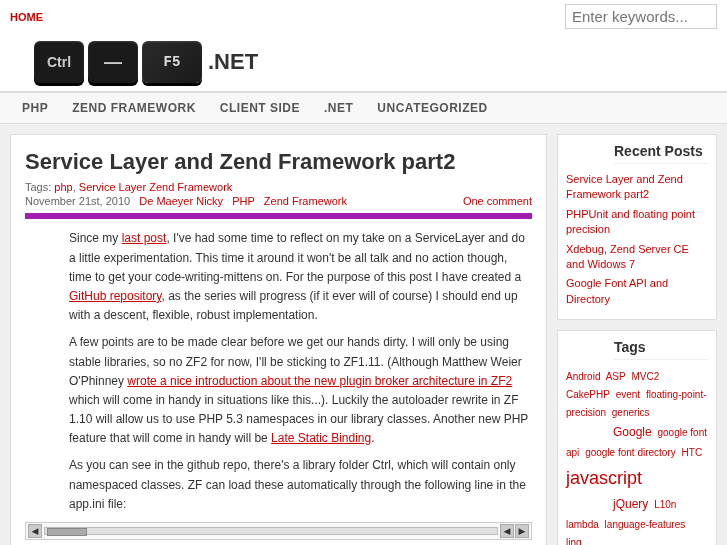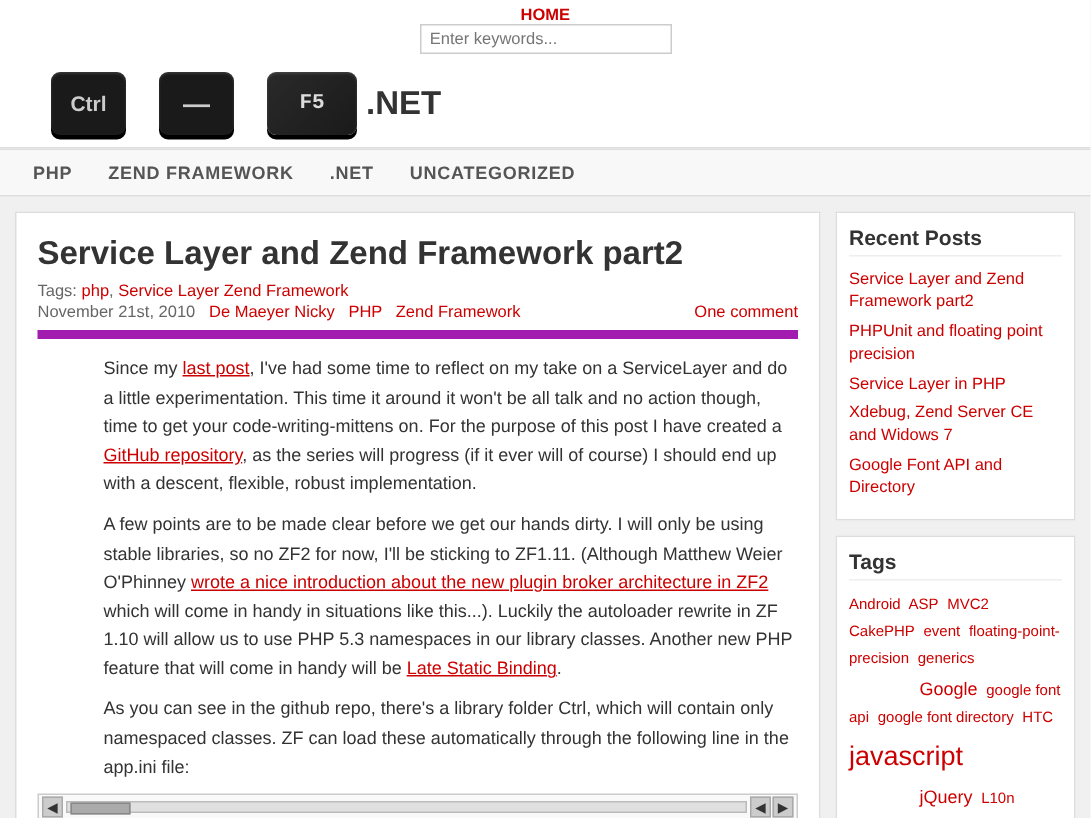--- a/index.html
+++ b/index.html
@@ -1,25 +1,25 @@
 <!DOCTYPE html>
 <html><head>
   <meta charset="utf-8">
   <style>
     * { margin: 0; padding: 0; box-sizing: border-box; }
     body { font-family: Arial, sans-serif; font-size: 13px; background: #f0f0f0; color: #333; }
 
     
     #header { background: #fff; padding: 0; border-bottom: 1px solid #ddd; }
-    #header-top { display: flex; justify-content: space-between; align-items: center; padding: 4px 10px; flex-direction: column; }
+    #header-top { display: flex; justify-content: space-between; align-items: center; padding: 4px 10px; }
     #home-link { color: #cc0000; font-size: 11px; font-weight: bold; text-decoration: none; }
-    #search-input { border: 1px solid #ccc; padding: 3px 6px; font-size: 11px; color: #999; width: 168px; }
+    #search-input { border: 1px solid #ccc; padding: 3px 6px; font-size: 15px; color: #999; width: 152px; }
 
     #logo-area { display: flex; align-items: center; padding: 8px 10px; background: #fff; }
-    .key-group { display: flex; gap: 22px; align-items: flex-end; padding-left: 24px; }
+    .key-group { display: flex; gap: 4px; align-items: flex-end; padding-left: 24px; }
     .key { background: #1a1a1a; color: #ccc; border-radius: 6px; padding: 6px 10px; font-size: 14px; font-weight: bold; display: flex; align-items: center; justify-content: center; min-width: 50px; min-height: 42px; box-shadow: 0 3px 0 #000, inset 0 1px 2px rgba(255,255,255,0.15); }
     .key-dash { background: #1a1a1a; color: #ccc; border-radius: 6px; padding: 6px 14px; font-size: 18px; font-weight: bold; display: flex; align-items: center; justify-content: center; min-width: 50px; min-height: 42px; box-shadow: 0 3px 0 #000, inset 0 1px 2px rgba(255,255,255,0.15); }
     .key-f5 { background: linear-gradient(135deg, #2a2a2a, #1a1a1a); color: #ddd; border-radius: 6px; padding: 6px 10px; font-size: 14px; font-weight: bold; display: flex; align-items: center; justify-content: center; min-width: 60px; min-height: 42px; box-shadow: 0 3px 0 #000, inset 0 1px 2px rgba(255,255,255,0.15); font-family: Liberation Mono, monospace; }
     .dot-net { font-size: 22px; font-weight: bold; color: #333; margin-left: 6px; }
     #tagline { font-size: 11px; color: #666; margin-left: 10px; align-self: flex-end; padding-bottom: 4px; }
 
     
     #nav { background: #f8f8f8; border-top: 1px solid #ddd; border-bottom: 1px solid #ddd; padding: 0 10px; display: flex; gap: 0; }
     .nav-item { padding: 8px 12px; font-size: 12px; font-weight: bold; color: #555; cursor: pointer; text-decoration: none; letter-spacing: 0.5px; }
 
@@ -42,21 +42,21 @@
     .scroll-container { border: 1px solid #ccc; background: #f9f9f9; margin: 8px 0; padding: 2px; position: relative; height: 18px; display: flex; align-items: center; }
     .scroll-track { flex: 1; height: 8px; background: #e0e0e0; border: 1px solid #bbb; margin: 0 2px; position: relative; }
     .scroll-thumb { width: 40px; height: 8px; background: #aaa; border: 1px solid #888; position: absolute; left: 2px; }
     .scroll-arrows { display: flex; gap: 1px; }
     .scroll-arrow { width: 14px; height: 14px; background: #ccc; border: 1px solid #aaa; display: flex; align-items: center; justify-content: center; font-size: 9px; cursor: pointer; }
 
     .filepath-text { font-size: 11px; color: #333; margin: 4px 0 6px 0; }
 
     
     .sidebar-section { background: #fff; border: 1px solid #ddd; padding: 8px; margin-bottom: 10px; }
-    .sidebar-title { font-size: 14px; font-weight: bold; color: #333; margin-bottom: 8px; border-bottom: 1px solid #eee; padding-bottom: 4px; }
+    .sidebar-title { font-size: 14px; font-weight: bold; color: #333; margin-bottom: 8px; border-bottom: 1px solid #eee; padding-bottom: 4px; margin-left: 48px; }
     .sidebar-link { display: block; font-size: 11px; color: #cc0000; text-decoration: none; margin-bottom: 4px; line-height: 1.4; }
 
     
     .tags-cloud { font-size: 10px; line-height: 1.8; }
     .tag-sm { font-size: 10px; color: #cc0000; text-decoration: none; margin-right: 3px; }
     .tag-md { font-size: 12px; color: #cc0000; text-decoration: none; margin-right: 3px; margin-left: 47px; }
     .tag-xl { font-size: 18px; color: #cc0000; font-weight: normal; text-decoration: none; margin-right: 3px; }
   </style>
 </head>
 <body>
@@ -72,20 +72,21 @@
       <div class="key-dash">—</div>
       <div class="key-f5">F5</div>
     </div>
     <span class="dot-net">.NET</span>
   </div>
 </div>
 
 <nav id="nav">
   <a class="nav-item" href="#">PHP</a>
   <a class="nav-item" href="#">ZEND FRAMEWORK</a>
+  <a class="nav-item" href="#">CLIENT SIDE</a>
   <a class="nav-item" href="#">.NET</a>
   <a class="nav-item" href="#">UNCATEGORIZED</a>
 </nav>
 
 <div id="main">
 
   <div id="content">
     <h1 id="article-title">Service Layer and Zend Framework part2</h1>
 
     <div class="tags-line">
@@ -130,21 +131,20 @@
 
     </div>
   </div>
 
   <div id="sidebar">
 
     <div class="sidebar-section">
       <div class="sidebar-title">Recent Posts</div>
       <a class="sidebar-link" href="#">Service Layer and Zend Framework part2</a>
       <a class="sidebar-link" href="#">PHPUnit and floating point precision</a>
-      <a class="sidebar-link" href="#">Service Layer in PHP</a>
       <a class="sidebar-link" href="#">Xdebug, Zend Server CE and Widows 7</a>
       <a class="sidebar-link" href="#">Google Font API and Directory</a>
     </div>
 
     <div class="sidebar-section">
       <div class="sidebar-title">Tags</div>
       <div class="tags-cloud">
         <a class="tag-sm" href="#">Android</a>
         <a class="tag-sm" href="#">ASP</a>
         <a class="tag-sm" href="#">MVC2</a>

